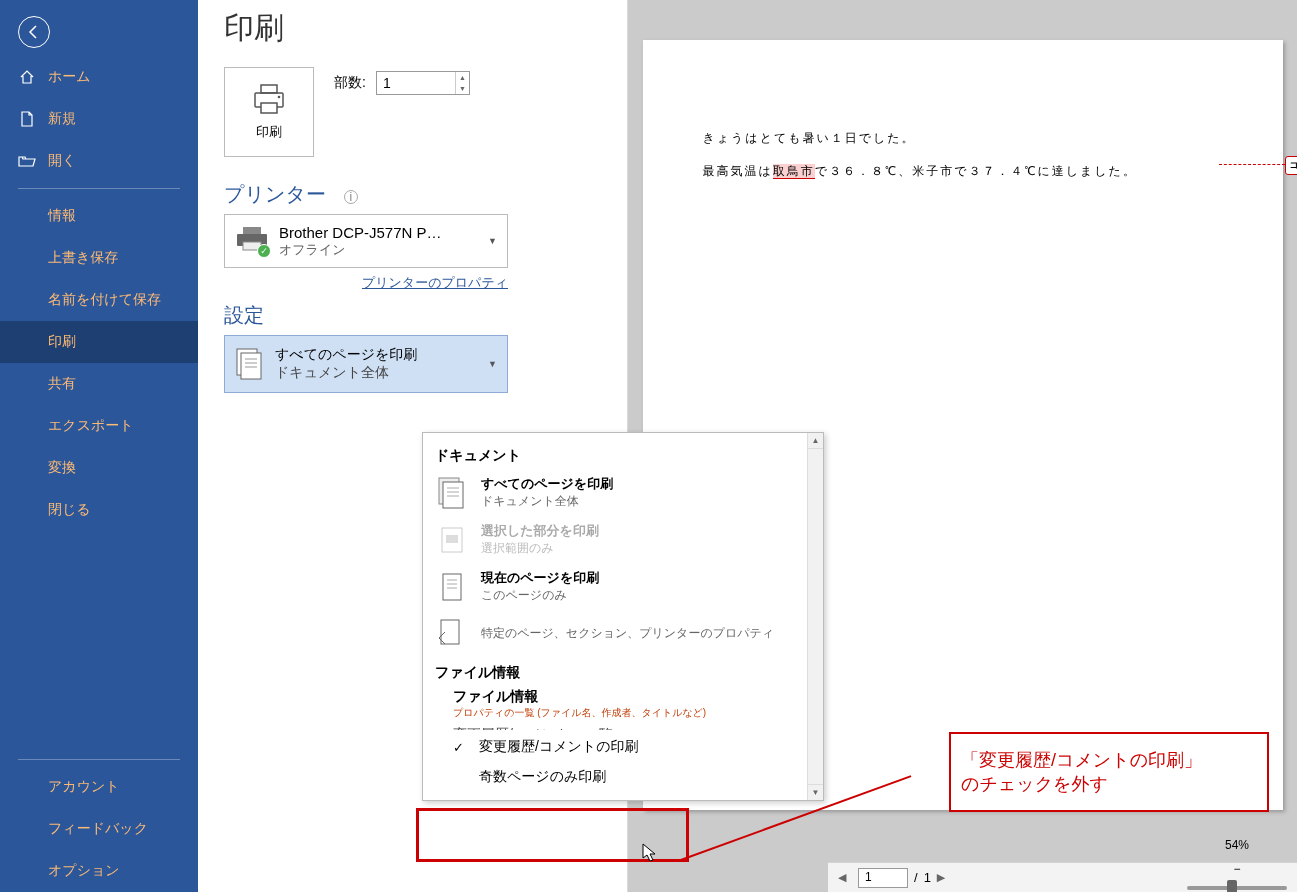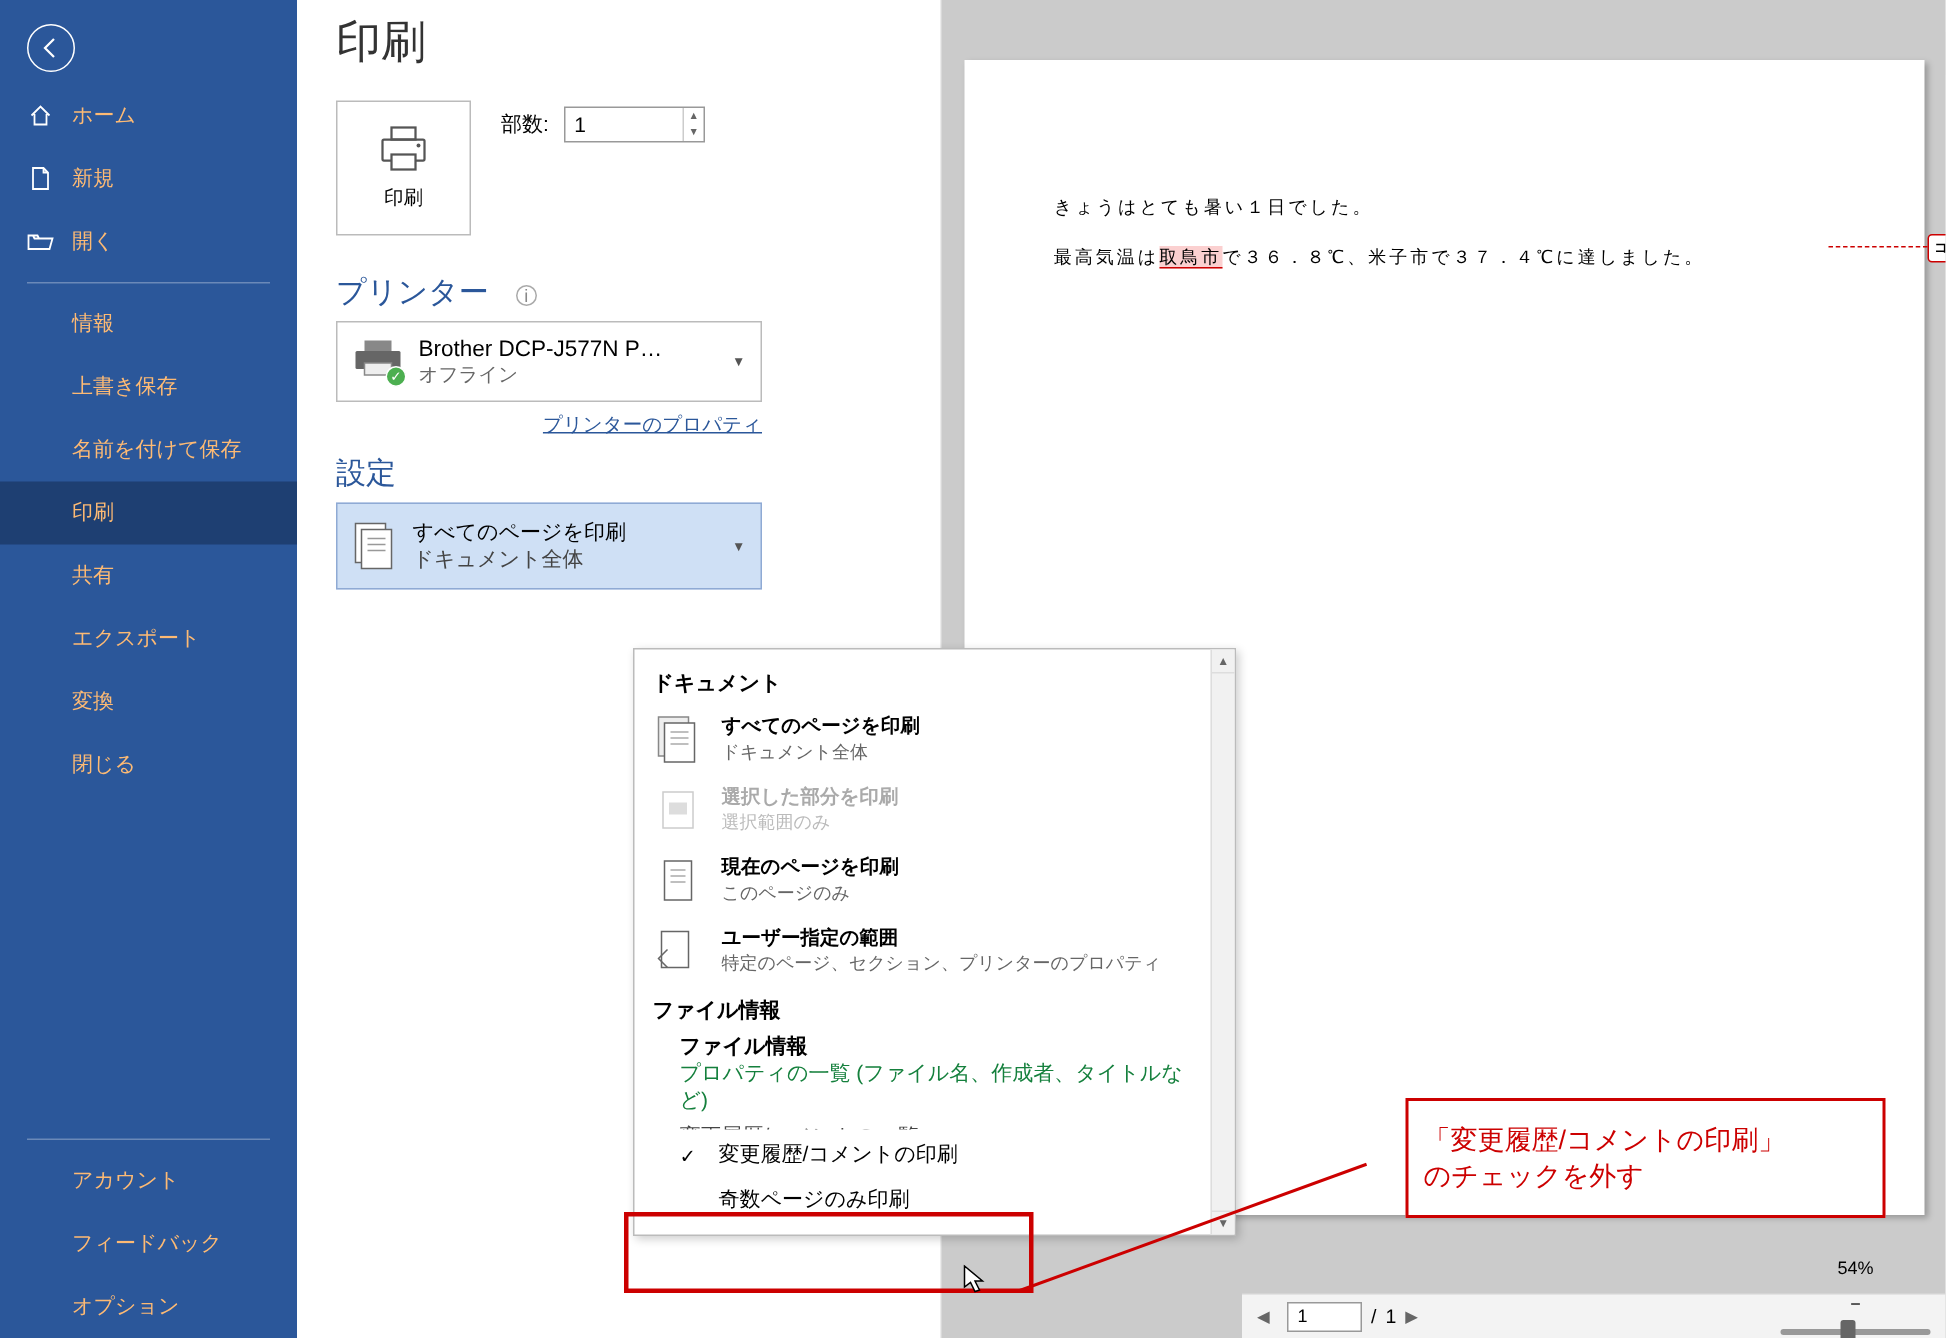--- a/index.html
+++ b/index.html
@@ -52,21 +52,21 @@
 .dd-check { display: flex; align-items: center; padding: 8px 12px 8px 30px; gap: 12px; cursor: pointer; font-size: 14px; }
 .dd-check .ck { width: 14px; font-size: 13px; }
 .dd-truncated { padding: 4px 30px; font-size: 14px; color: #444; }
 .preview { flex: 1; background: #cbcbcb; position: relative; display: flex; justify-content: center; padding-top: 40px; }
 .page { width: 640px; height: 770px; background: #fff; box-shadow: 2px 2px 4px rgba(0,0,0,0.25); padding: 90px 60px 40px 60px; font-size: 12px; font-family: "MS Mincho", serif; position: relative; }
 .page .line { margin-bottom: 16px; letter-spacing: 2px; }
 .hl { background: #fbd0d0; border-bottom: 1.5px solid #c00; }
 .comment-line { position: absolute; right: -2px; top: 124px; width: 66px; border-top: 1.2px dashed #c00; }
 .comment-box { position: absolute; right: -2px; top: 116px; transform: translateX(100%); width: 152px; border: 1px solid #c00; border-radius: 3px 0 0 3px; padding: 2px 4px; font-size: 9px; background: #fff; white-space: nowrap; overflow: hidden; }
 .comment-box b { font-weight: bold; }
-.annotation { position: absolute; right: 40px; bottom: 80px; width: 320px; border: 2px solid #c00; background: #fff; padding: 14px 10px; color: #c00; font-size: 18px; font-family: serif; z-index: 6; }
+.annotation { position: absolute; right: 28px; bottom: 80px; width: 320px; border: 2px solid #c00; background: #fff; padding: 14px 10px; color: #c00; font-size: 18px; font-family: serif; z-index: 6; }
 .ann-line { position: absolute; width: 248px; height: 2px; background: #c00; transform-origin: left center; left: 480px; top: 860px; z-index: 6; transform: rotate(-20deg); }
 .redbox { position: absolute; left: 218px; top: 808px; width: 273px; height: 54px; border: 3px solid #c00; z-index: 7; pointer-events: none; }
 .cursor { position: absolute; left: 444px; top: 843px; z-index: 8; }
 .bottombar { position: absolute; bottom: 0; left: 630px; right: 0; height: 30px; background: #f3f3f3; border-top: 1px solid #d4d4d4; display: flex; align-items: center; padding: 0 10px; font-size: 13px; gap: 6px; }
 .pgbox { width: 50px; height: 20px; border: 1px solid #999; background: #fff; padding: 1px 6px; font-size: 12px; }
 .navarr { width: 14px; height: 14px; color: #666; font-size: 11px; cursor: pointer; }
 .bottombar .spacer { flex: 1; }
 .zoom { display: flex; align-items: center; gap: 10px; font-size: 12px; flex-direction: column; }
 .zslider { width: 100px; height: 4px; background: #999; position: relative; border-radius: 2px; }
 .zslider .thumb { width: 10px; height: 16px; background: #666; position: absolute; left: 40px; top: -6px; border-radius: 2px; }
@@ -283,29 +283,28 @@
       </div>
 
       <div class="dd-item">
         <span class="iic">
             <svg width="30" height="30" viewBox="0 0 30 30">
               <rect x="4" y="2" width="18" height="24" fill="#fff" stroke="#666"></rect>
               <path d="M2 20 L8 14 L2 20 L8 26" stroke="#666" fill="none"></path>
             </svg>
           </span>
         <div>
-            <div class="t1">ユーザー指定の範囲</div>
             <div class="t2">特定のページ、セクション、プリンターのプロパティ</div>
           </div>
       </div>
 
       <div class="dd-h">ファイル情報</div>
       <div style="padding:2px 12px 2px 30px">
         <div class="t1" style="font-size:14px;font-weight:bold">ファイル情報</div>
-        <div class="t2" style="font-size:14px;color:#15803d">プロパティの一覧 (ファイル名、作成者、タイトルなど)</div>
+        <div class="t2" style="font-size:10px;color:#c2410c">プロパティの一覧 (ファイル名、作成者、タイトルなど)</div>
       </div>
       <div class="dd-truncated" style="height:8px;overflow:hidden;">変更履歴/コメントの一覧</div>
 
       <div class="dd-check hover">
         <span class="ck">✓</span>
         <span>変更履歴/コメントの印刷</span>
       </div>
       <div class="dd-check" style="padding-top:4px">
         <span class="ck"></span>
         <span>奇数ページのみ印刷</span>

